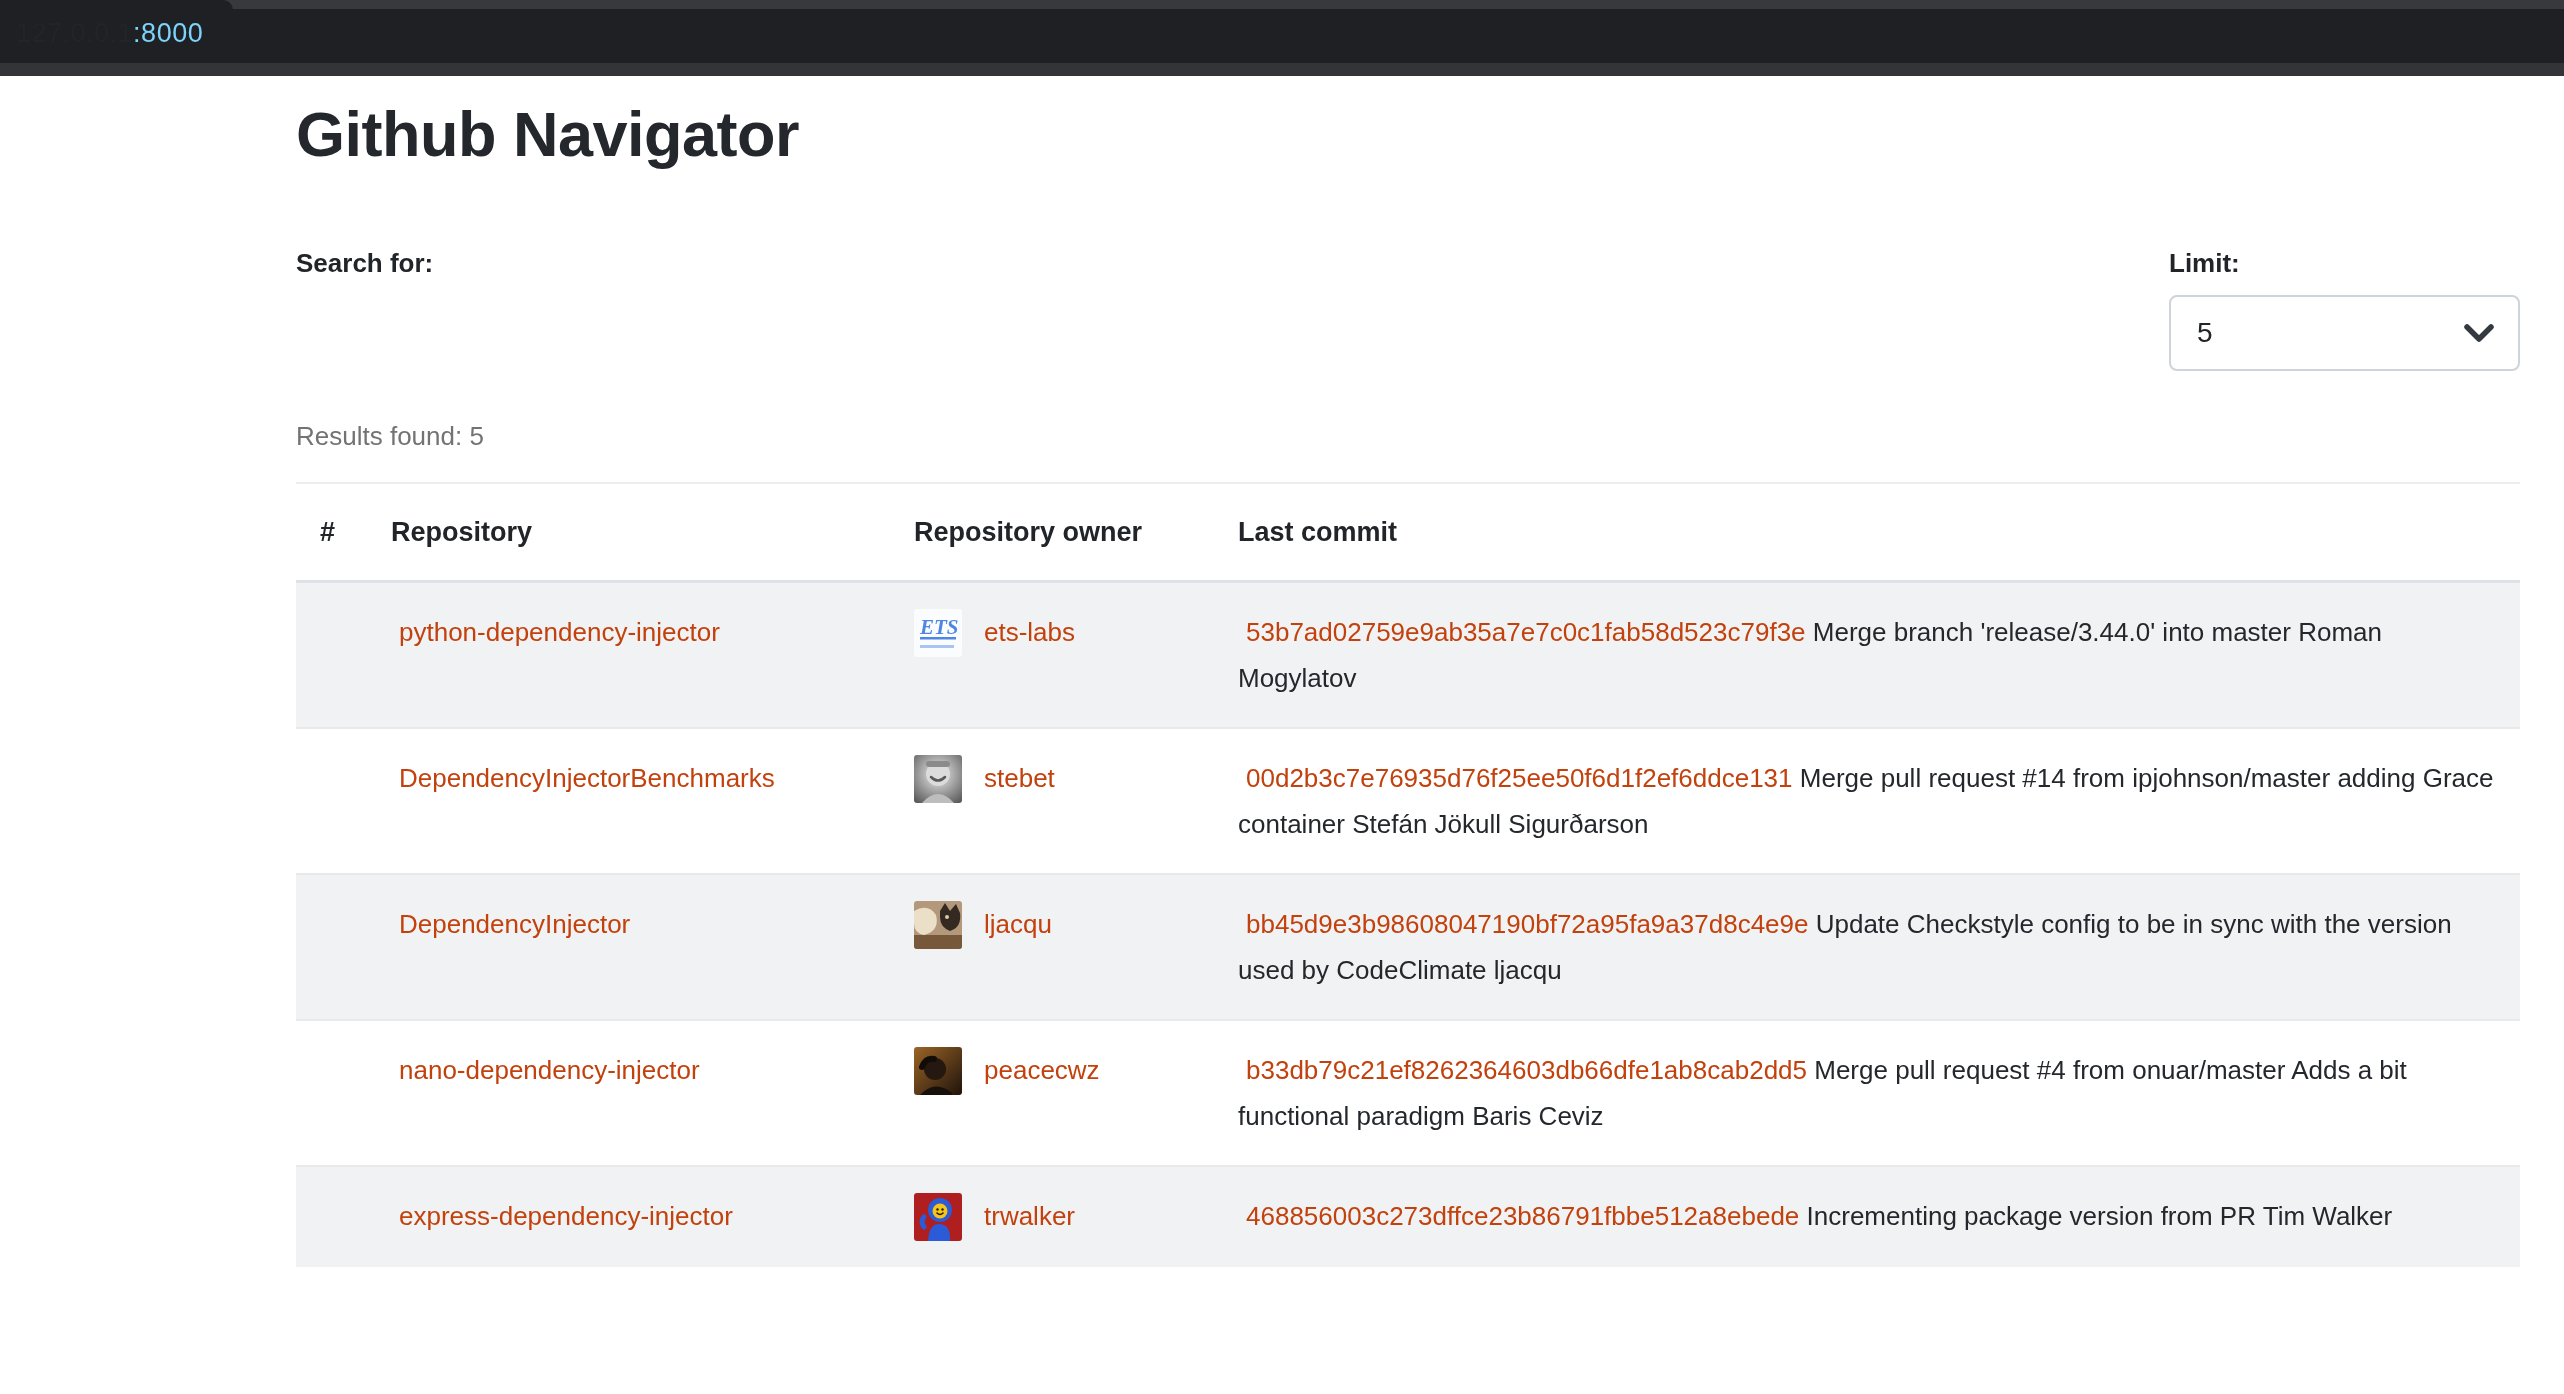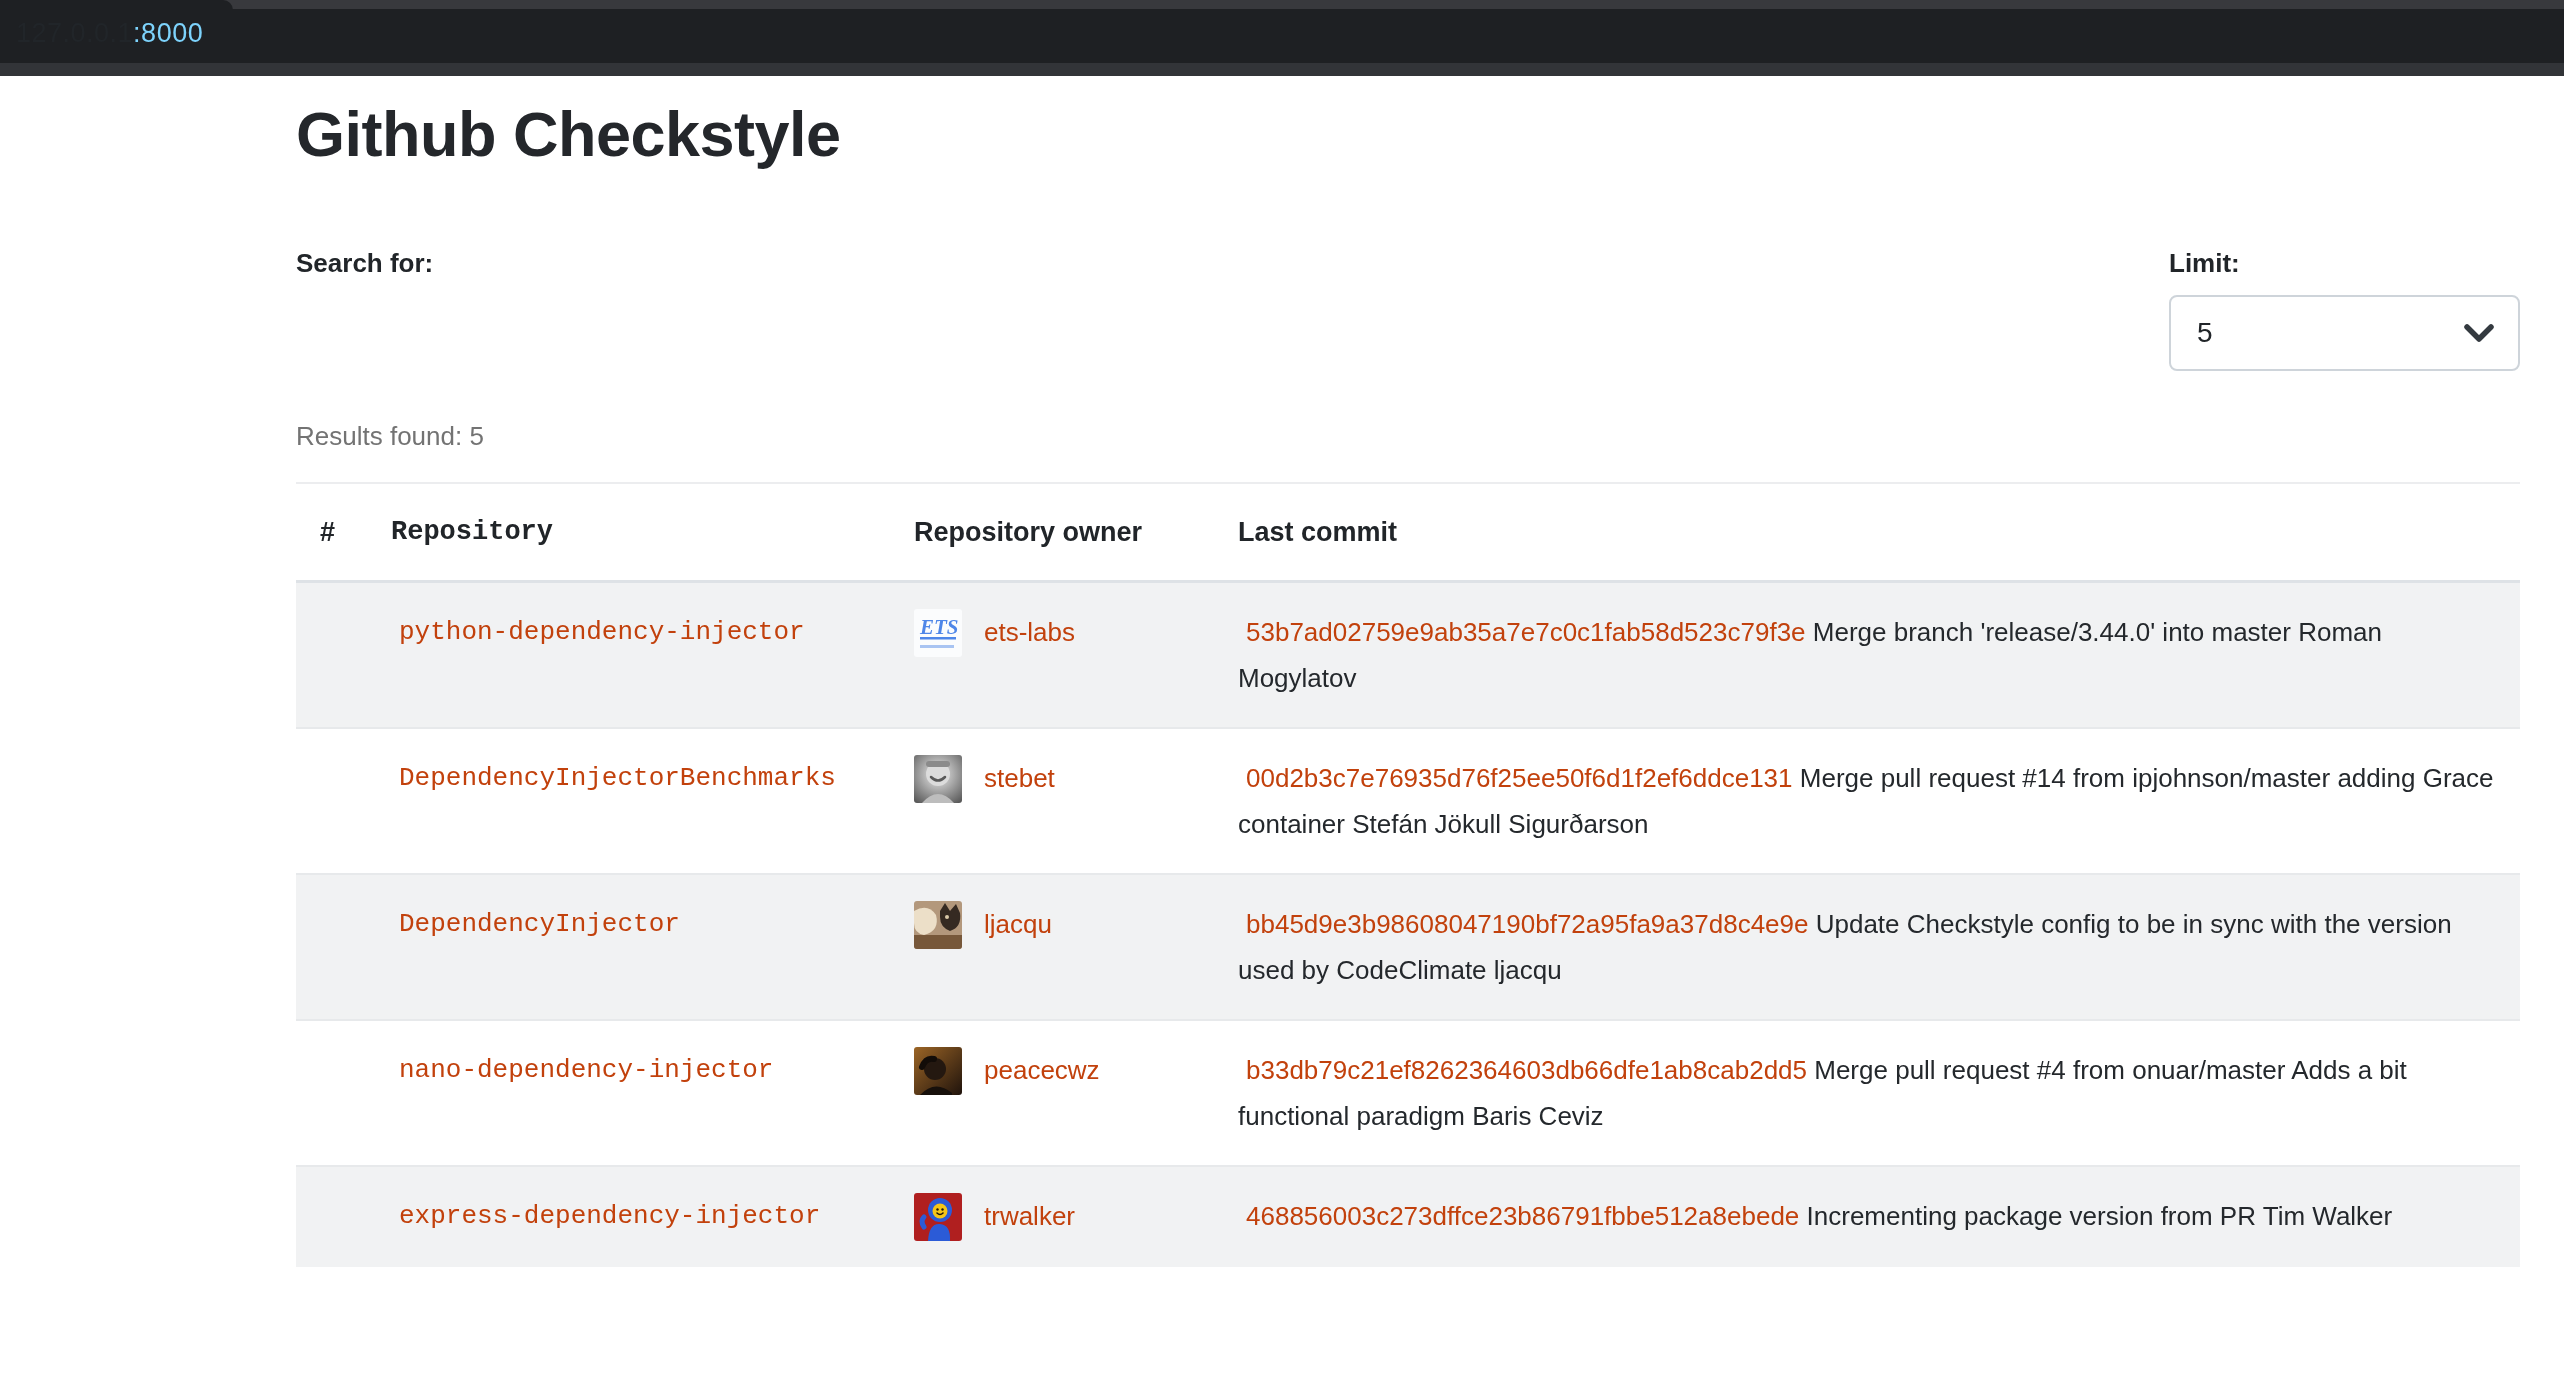--- a/index.html
+++ b/index.html
@@ -103,21 +103,21 @@
   }
   .results-table tbody td {
     vertical-align: top;
     padding: 26px 24px;
     line-height: 46px;
     border-top: 2px solid #e7e9eb;
   }
   .results-table tbody tr:nth-child(odd) { background: #f1f2f3; }
 
   .col-num { width: 71px; }
-  .col-repo { width: 523px; font-family: Liberation Mono, monospace; }
+  .col-repo { width: 523px; }
   .col-owner { width: 324px; }
 
   a.blue-link { color: #c2410c; text-decoration: none; cursor: pointer; margin-left: 8px; }
   .commit-msg { color: #24282c; }
 
   .owner-wrap { display: flex; align-items: flex-start; height: 48px; }
   .avatar {
     width: 48px; height: 48px; flex: 0 0 48px;
     border-radius: 3px; overflow: hidden; display: block;
     margin-right: 14px;
@@ -129,21 +129,21 @@
 <div class="chrome">
   <div class="tabstrip"></div>
   <div class="active-tab"></div>
   <div class="addressbar"></div>
   <div class="url-text"><span>127.0.0.1</span><span class="url-port">:8000</span></div>
   <div class="chrome-bottom"></div>
 </div>
 
 <div class="page">
 
-  <h1 class="page-title">Github Checkstyle</h1>
+  <h1 class="page-title">Github Navigator</h1>
 
   <div class="form-row">
     <div class="search-group">
       <label class="field-label">Search for:</label>
     </div>
     <div class="limit-group">
       <label class="field-label">Limit:</label>
       <div class="select-box" role="combobox">
         <span class="select-value">5</span>
         <svg class="select-chevron" viewBox="0 0 30 20">

